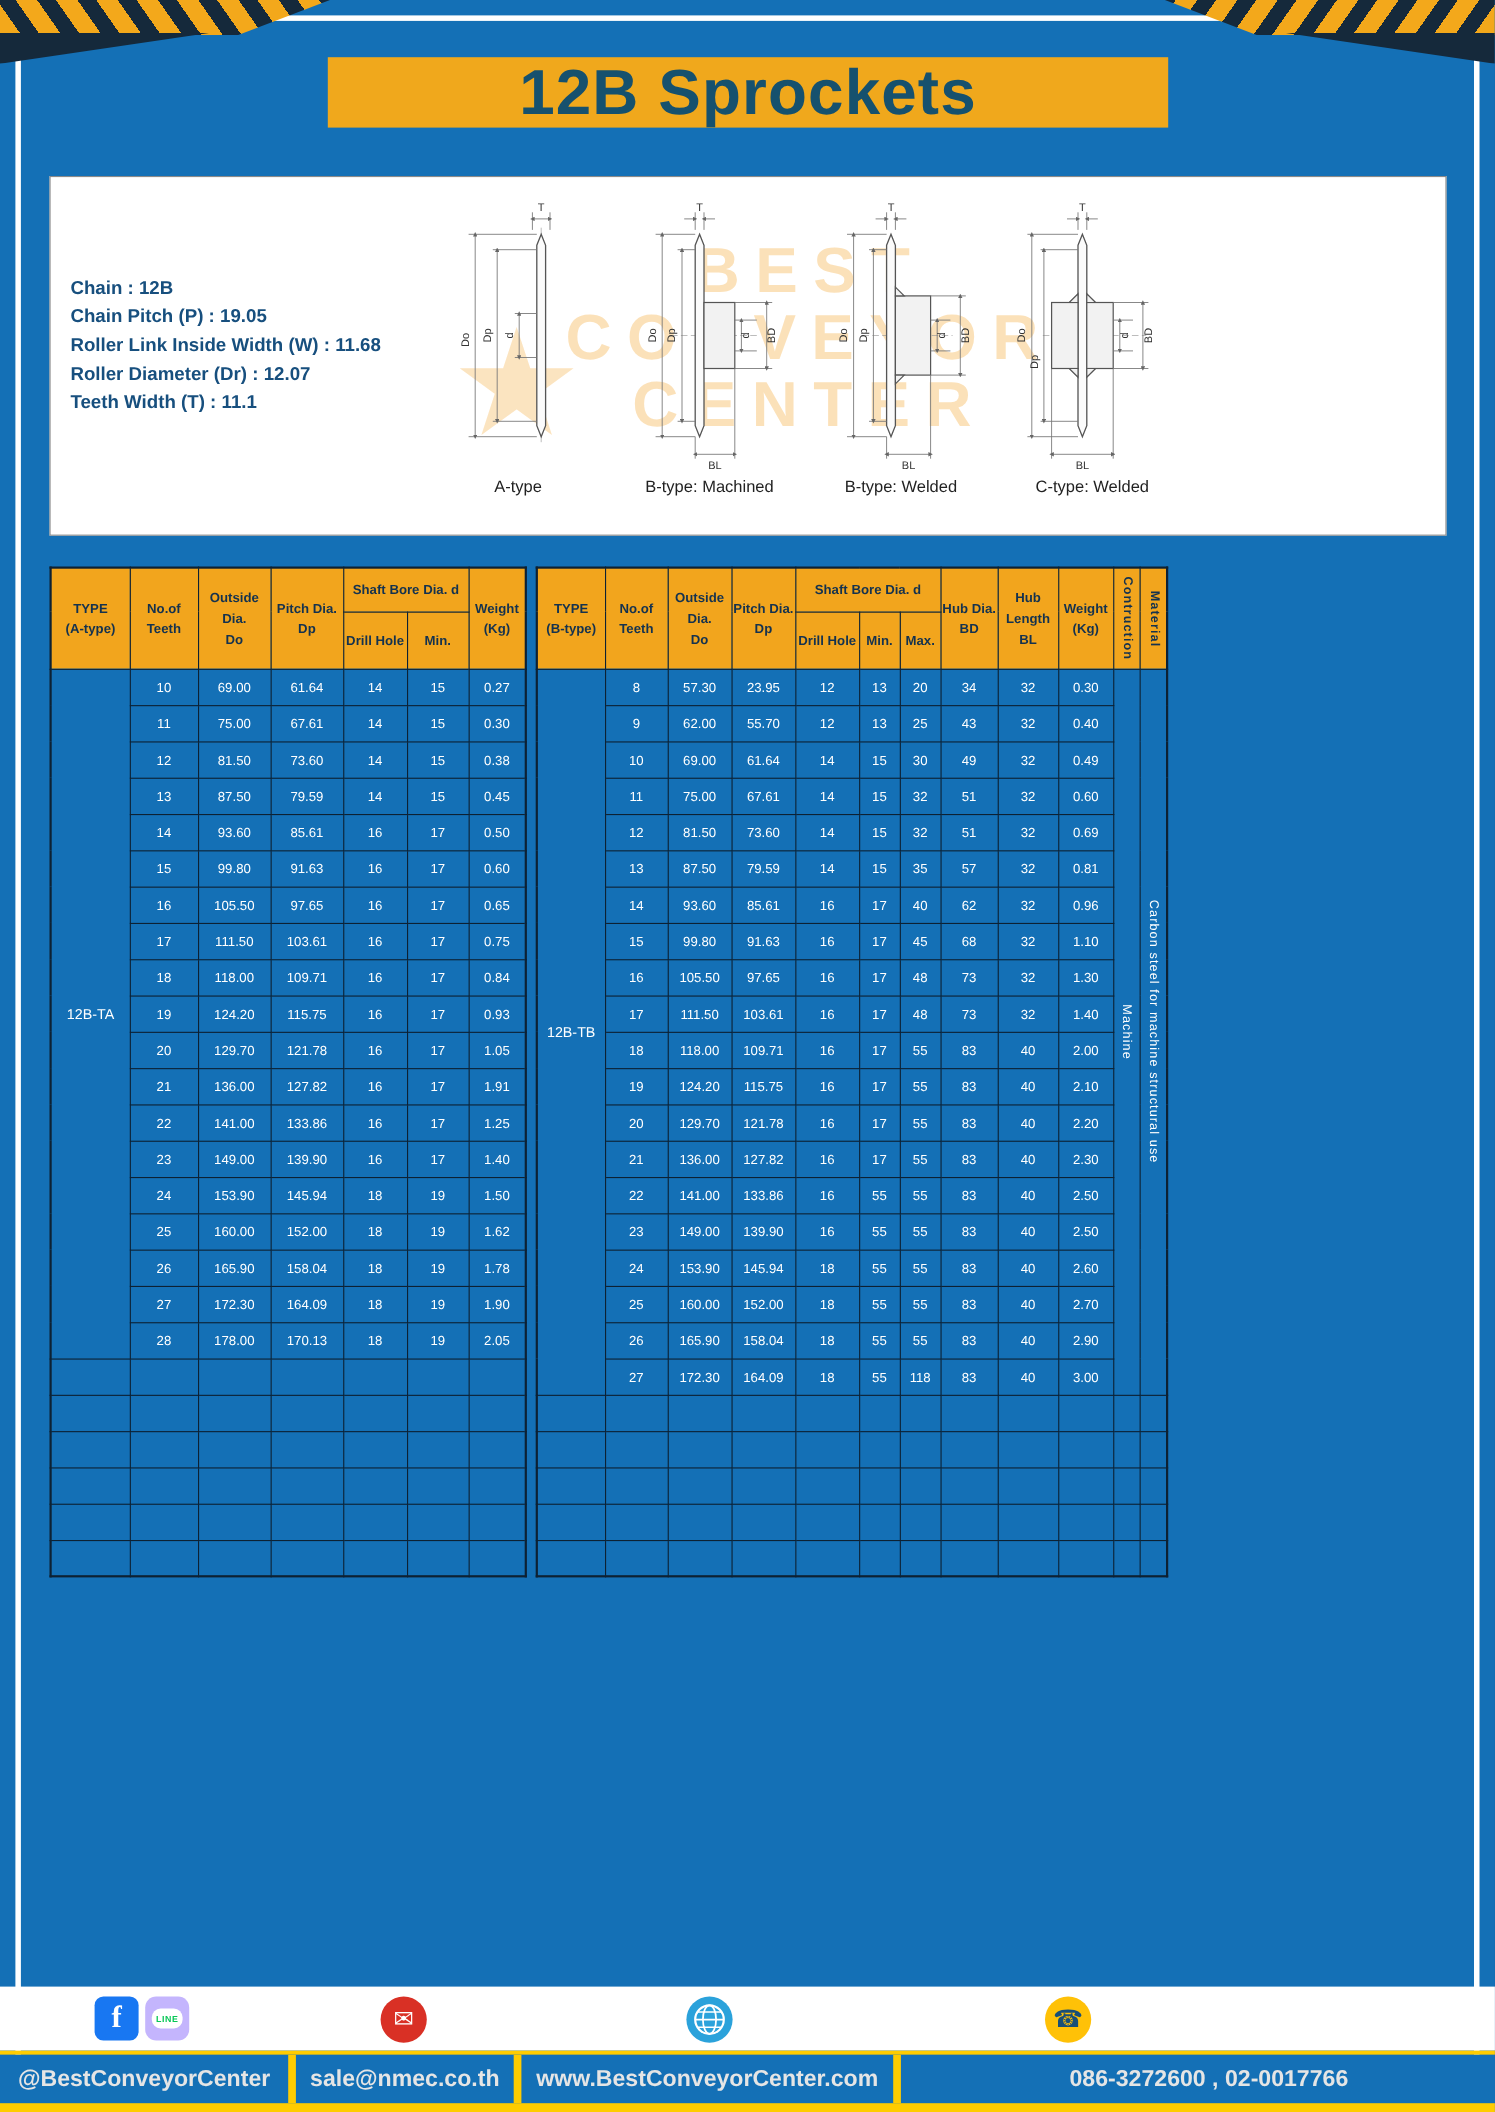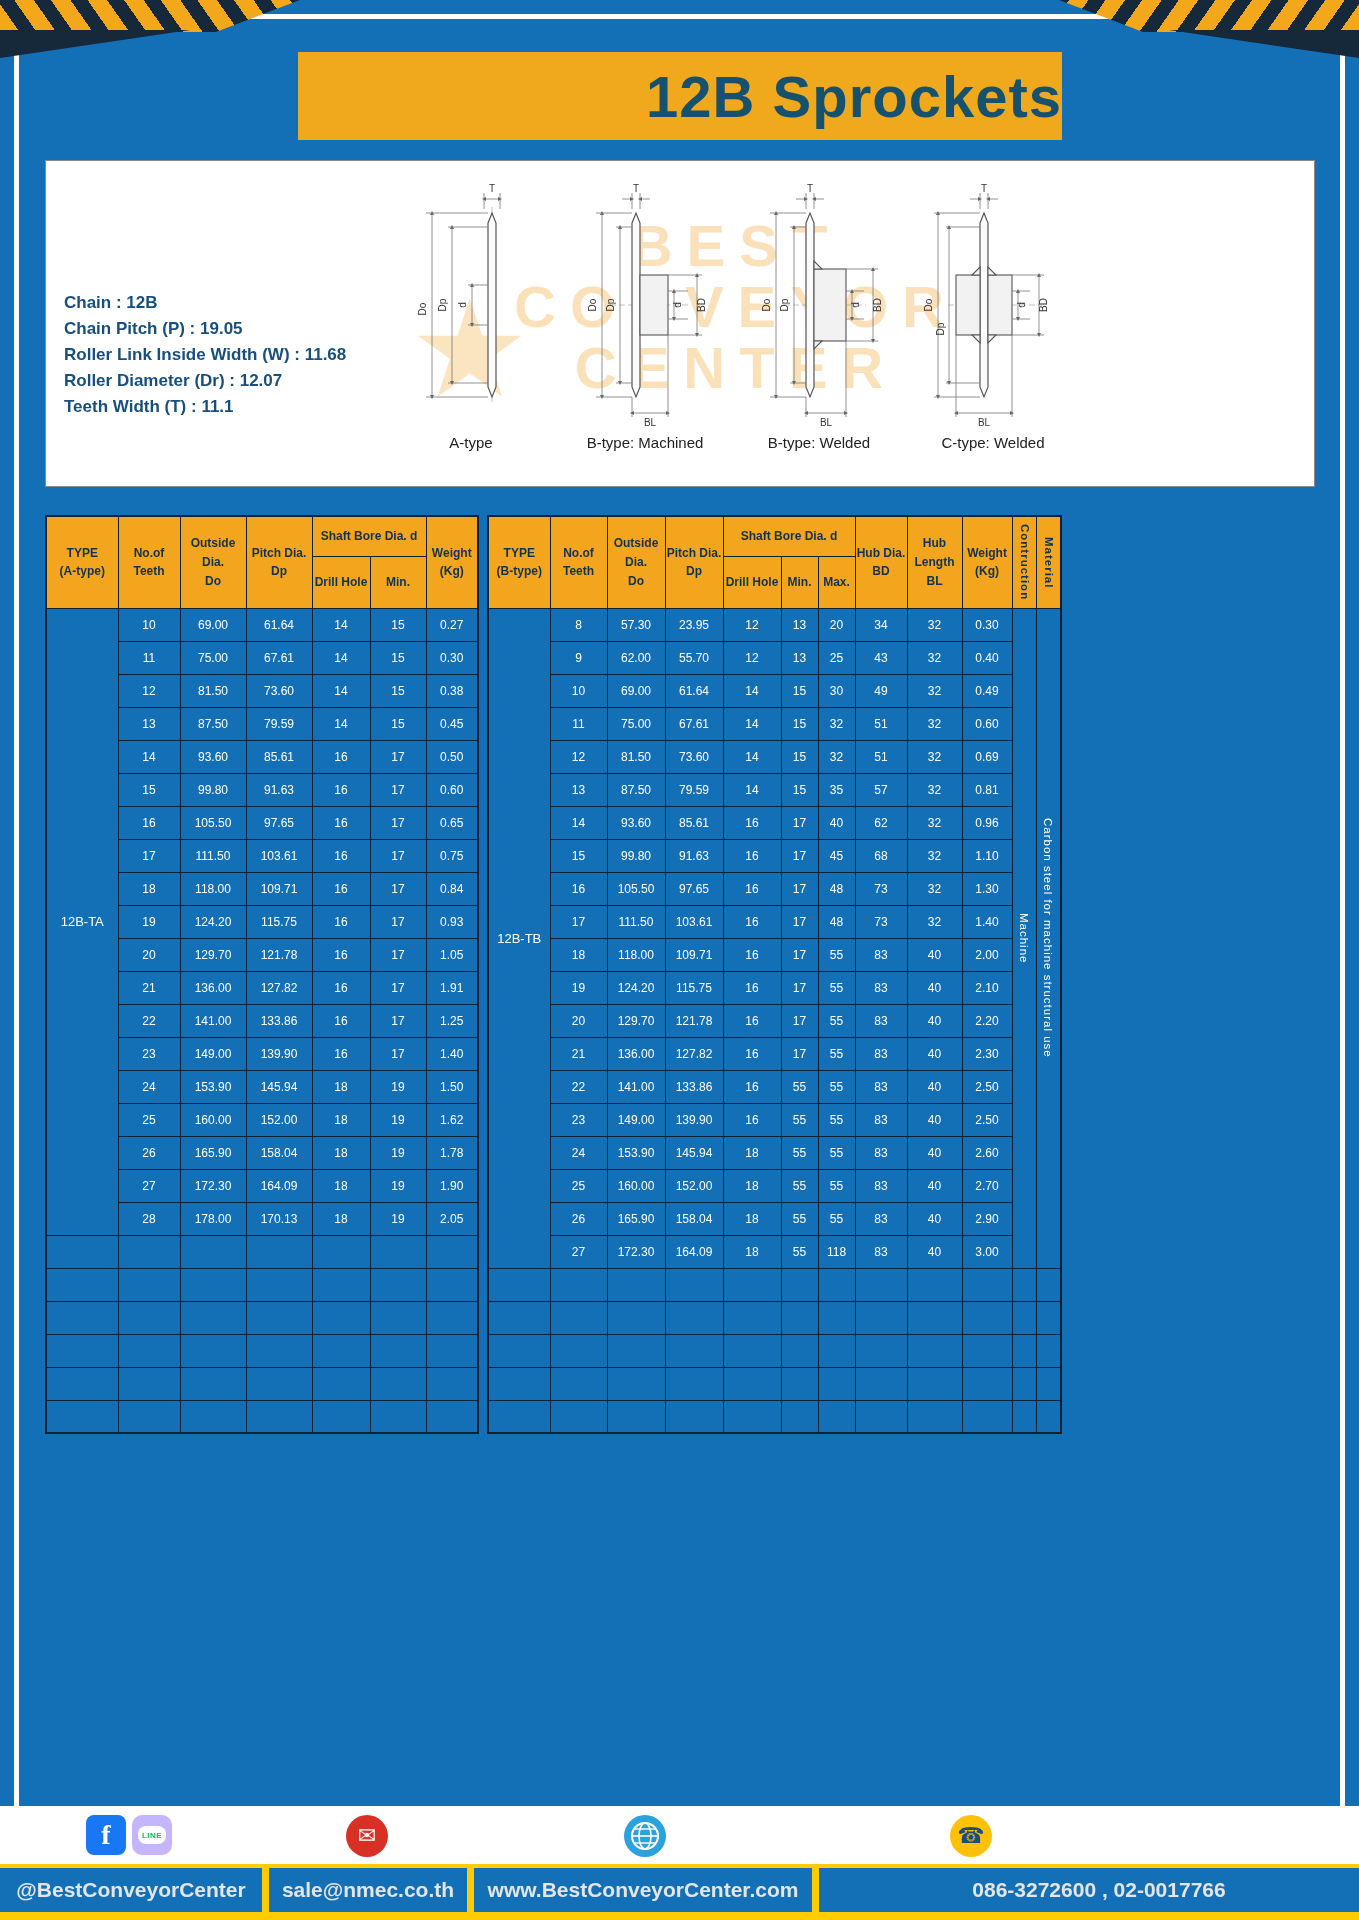--- a/index.html
+++ b/index.html
@@ -12,27 +12,27 @@
   .hazard { position:absolute; z-index:3; }
   .stripe { position:absolute; background:repeating-linear-gradient(55deg,#f3a81b 0 16px,#15293b 16px 30px); }
   .hazard-tl { top:0; left:0; width:320px; height:70px; }
   .hazard-tl .stripe1 { top:0; left:0; width:300px; height:32px; clip-path:polygon(0 0,100% 0,72% 100%,0 100%); }
   .hazard-tl .stripe2 { top:30px; left:0; width:190px; height:28px; background:#15293b; clip-path:polygon(0 0,100% 0,0 100%); }
   .hazard-tr { top:0; right:0; width:320px; height:70px; }
   .hazard-tr .stripe1 { top:0; right:0; width:300px; height:32px; background:repeating-linear-gradient(-55deg,#f3a81b 0 16px,#15293b 16px 30px); clip-path:polygon(0 0,100% 0,100% 100%,28% 100%); }
   .hazard-tr .stripe2 { top:30px; right:0; width:190px; height:28px; background:#15293b; clip-path:polygon(0 0,100% 0,100% 100%); }
 
   
-  .title-banner { position:absolute; left:298px; top:52px; width:764px; height:88px; background:#f0a81c; z-index:2;
-                  display:flex; align-items:center; justify-content:flex-end; }
+  .title-banner { position:absolute; left:298px; top:52px; width:764px; height:64px; background:#f0a81c; z-index:2;
+                  display:flex; align-items:center; justify-content:center; }
   .title-banner h1 { font-size:58px; font-weight:bold; color:#16516e; letter-spacing:1px; }
 
   
   .spec-panel { position:absolute; left:45px; top:160px; width:1270px; height:327px; background:#ffffff; border:1px solid #8a8a8a; z-index:2; }
-  .specs { list-style:none; position:absolute; left:18px; top:88px; z-index:2;margin-top:41px; }
+  .specs { list-style:none; position:absolute; left:18px; top:88px; z-index:2; }
   .specs li { font-size:17px; font-weight:bold; color:#174f7e; line-height:26px; white-space:nowrap; }
   .watermark { position:absolute; left:380px; top:55px; width:620px; text-align:center; color:#f6b24a; opacity:0.38; z-index:0;
                font-weight:bold; letter-spacing:14px; line-height:1.05; font-size:58px; }
   .watermark .star { position:absolute; left:-10px; top:70px; font-size:120px; letter-spacing:0; opacity:0.9; }
   .drawings { position:absolute; left:345px; top:22px; display:flex; gap:14px; z-index:1; }
   .drawing { width:160px; display:flex; flex-direction:column; align-items:center; }
   .drawing svg { width:150px; height:245px; }
   .drawing .dlabel { margin-top:6px; font-size:15px; color:#222; }
   .part { fill:#fbfbfb; stroke:#555; stroke-width:1.2; }
   .hub  { fill:#f2f2f2; stroke:#555; stroke-width:1.1; }

